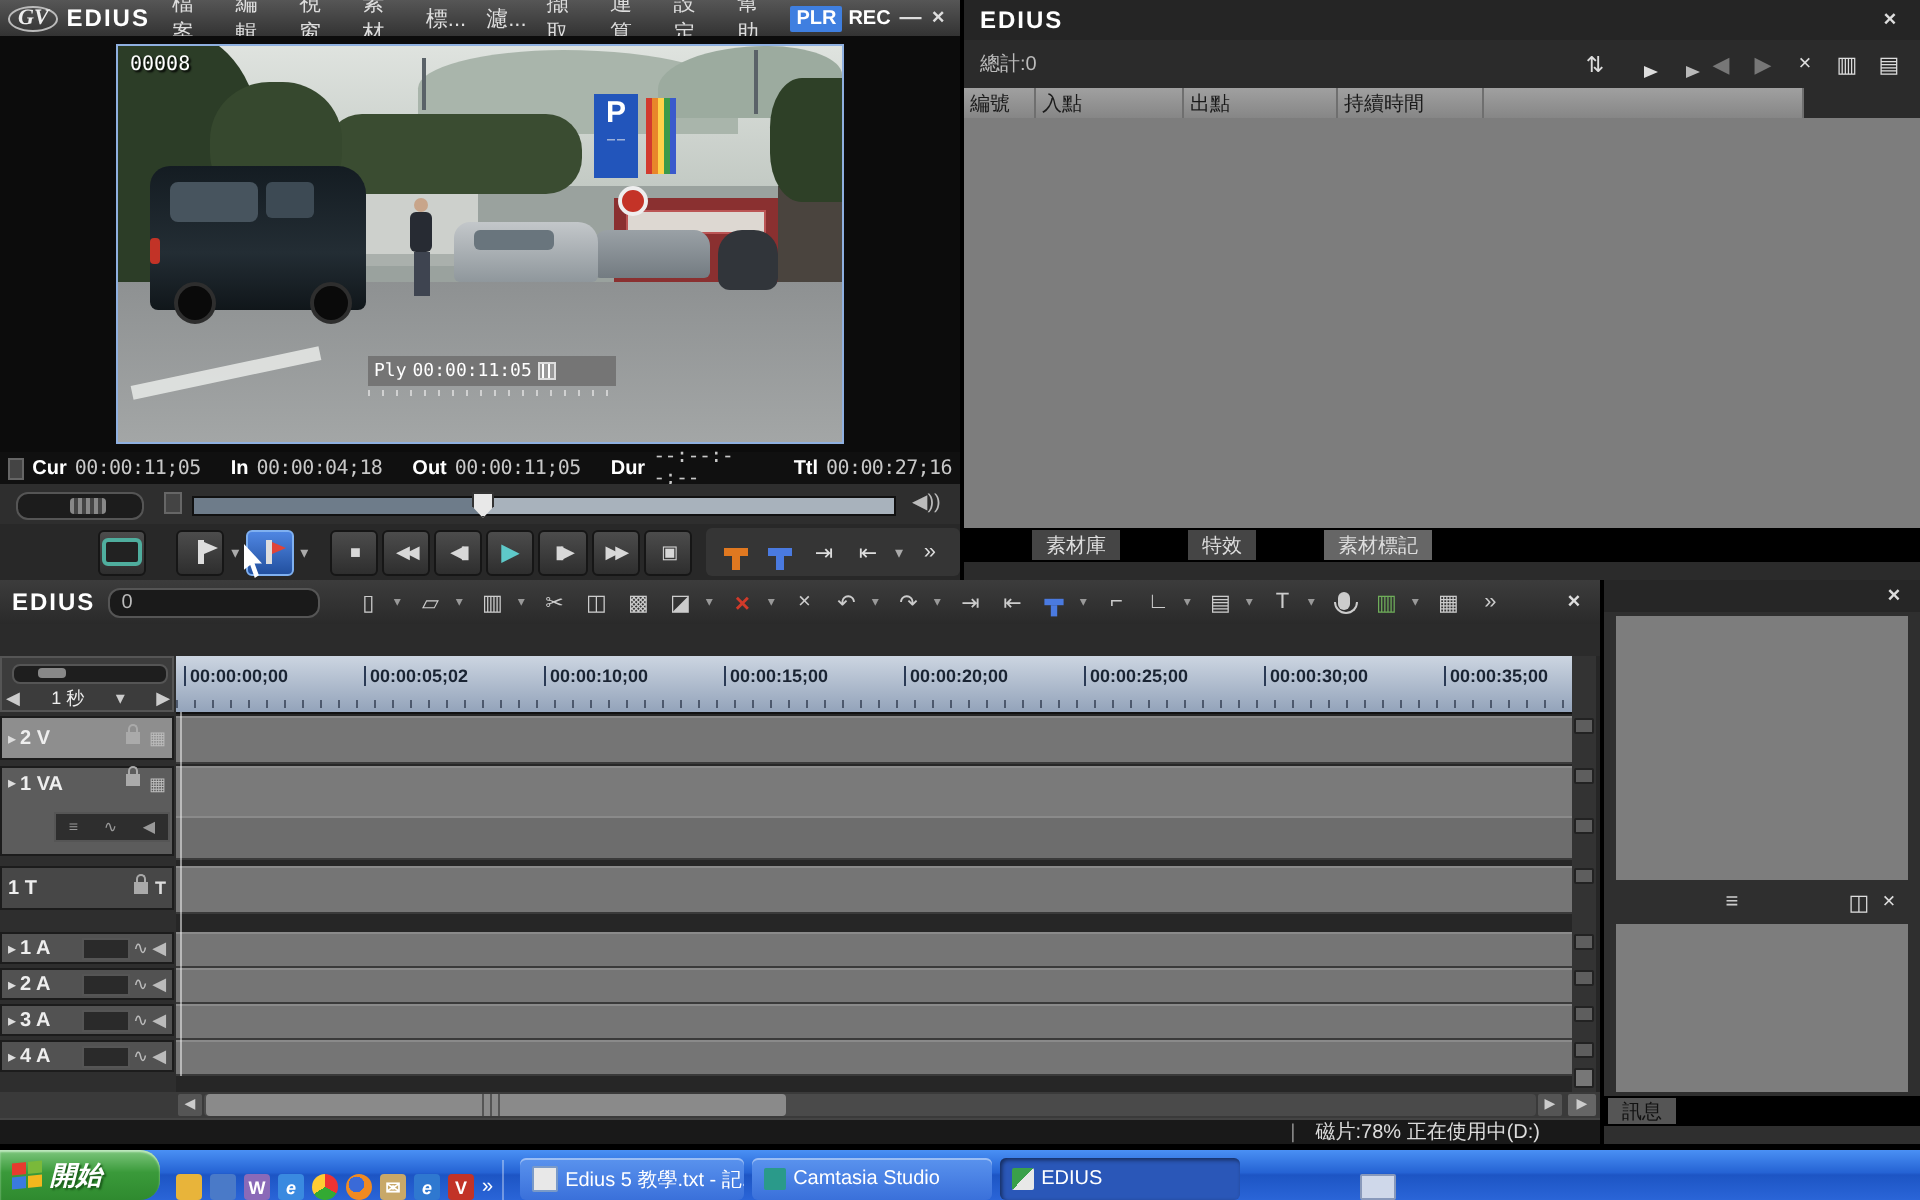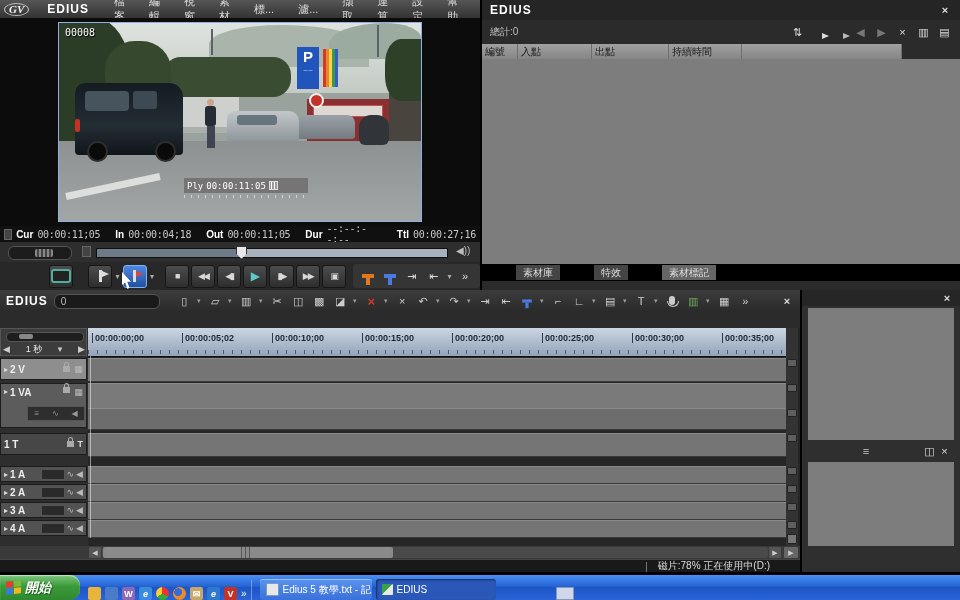--- a/index.html
+++ b/index.html
@@ -2,21 +2,21 @@
 <html><head>
 <meta charset="utf-8">
 <style>
   html,body{margin:0;padding:0;background:#000;}
   #root{position:relative;width:960px;height:600px;background:#000;overflow:hidden;
         font-family:"Liberation Sans",sans-serif;font-size:11px;color:#ddd;}
   .r{position:absolute;}
   
   .player{left:0;top:0;width:480px;height:290px;background:#222;}
   .menubar{left:0;top:0;width:480px;height:18px;background:linear-gradient(#565656,#333);
-           display:flex;align-items:center;gap:14px;padding:0 4px;box-sizing:border-box;}
+           display:flex;align-items:center;gap:0;padding:0 4px;box-sizing:border-box;}
   .gvlogo{font-family:"Liberation Serif",serif;font-style:italic;font-weight:bold;font-size:11px;color:#eee;
           border:1px solid #bbb;border-radius:50%;padding:0 4px;line-height:11px;}
   .appname{font-weight:bold;font-size:12px;color:#fff;letter-spacing:1px;margin:0 6px 0 4px;}
   .mitem{color:#ddd;font-size:11px;padding:0 5px;cursor:default;}
   .plr{background:#3f7fe0;color:#fff;font-weight:bold;font-size:10px;padding:1px 3px;border-radius:1px;}
   .rec{color:#fff;font-weight:bold;font-size:10px;padding:1px 3px;}
   .wbtn{color:#ddd;font-size:11px;width:14px;text-align:center;font-weight:bold;}
   .stage{left:0;top:18px;width:480px;height:208px;background:#0c0c0c;}
   .video{left:58px;top:4px;width:362px;height:198px;background:#9aa29e;border:1px solid #8fb0e0;overflow:hidden;}
   
@@ -531,20 +531,23 @@
     <div class="r msg-title">
       <span class="wbtn">×</span>
     </div>
     <div class="r msg-c1"></div>
     <div class="r msg-handle">
       <span style="flex:1;text-align:center;">≡</span>
       <span class="btool">◫</span>
       <span class="btool">×</span>
     </div>
     <div class="r msg-c2"></div>
+    <div class="r msg-tabs">
+      <span class="mtab">訊息</span>
+    </div>
   </div>
 
   <div class="r taskbar">
     <div class="startbtn">
       <span class="xpflag"></span>
       <span class="lbl">開始</span>
     </div>
     <div class="ql">
       <span class="qlico" style="background:#e8b43a"></span>
       <span class="qlico" style="background:#4a7ac8"></span>
@@ -555,20 +558,24 @@
       <span class="qlico" style="background:#c8a868">✉</span>
       <span class="qlico" style="background:#2f78d0;font-style:italic">e</span>
       <span class="qlico" style="background:#c23327">V</span>
       <span style="color:#fff;font-size:10px;">»</span>
     </div>
     <span class="sep"></span>
     <div class="taskbtn" style="width:100px">
       <span class="tico" style="background:#e8e8e8;border:1px solid #7a9ac8"></span>
       <span>Edius 5 教學.txt - 記...</span>
     </div>
+    <div class="taskbtn" style="width:108px">
+      <span class="tico" style="background:#2a9a8a"></span>
+      <span>Camtasia Studio</span>
+    </div>
     <div class="taskbtn active" style="width:108px">
       <span class="tico" style="background:linear-gradient(135deg,#3aa04a 50%,#e8e8e8 50%)"></span>
       <span>EDIUS</span>
     </div>
     <span class="langico"></span>
   </div>
 
 </div>
 
 </body></html>

